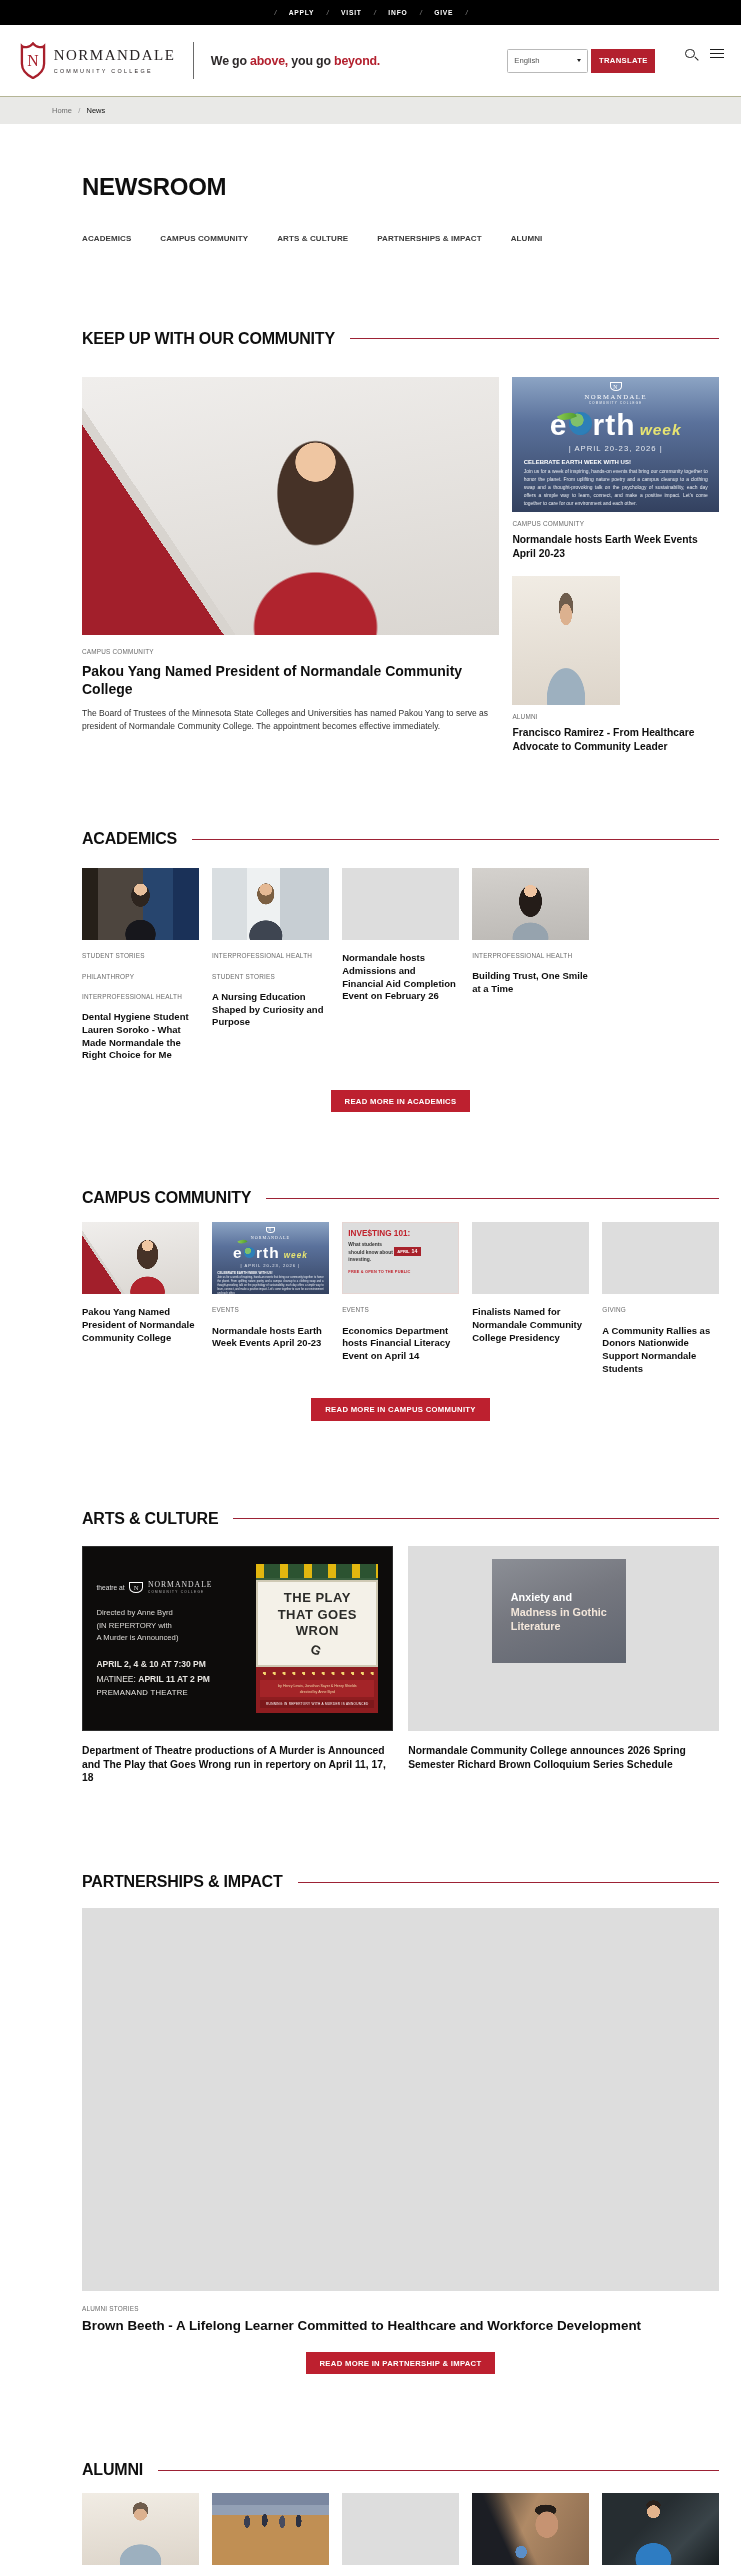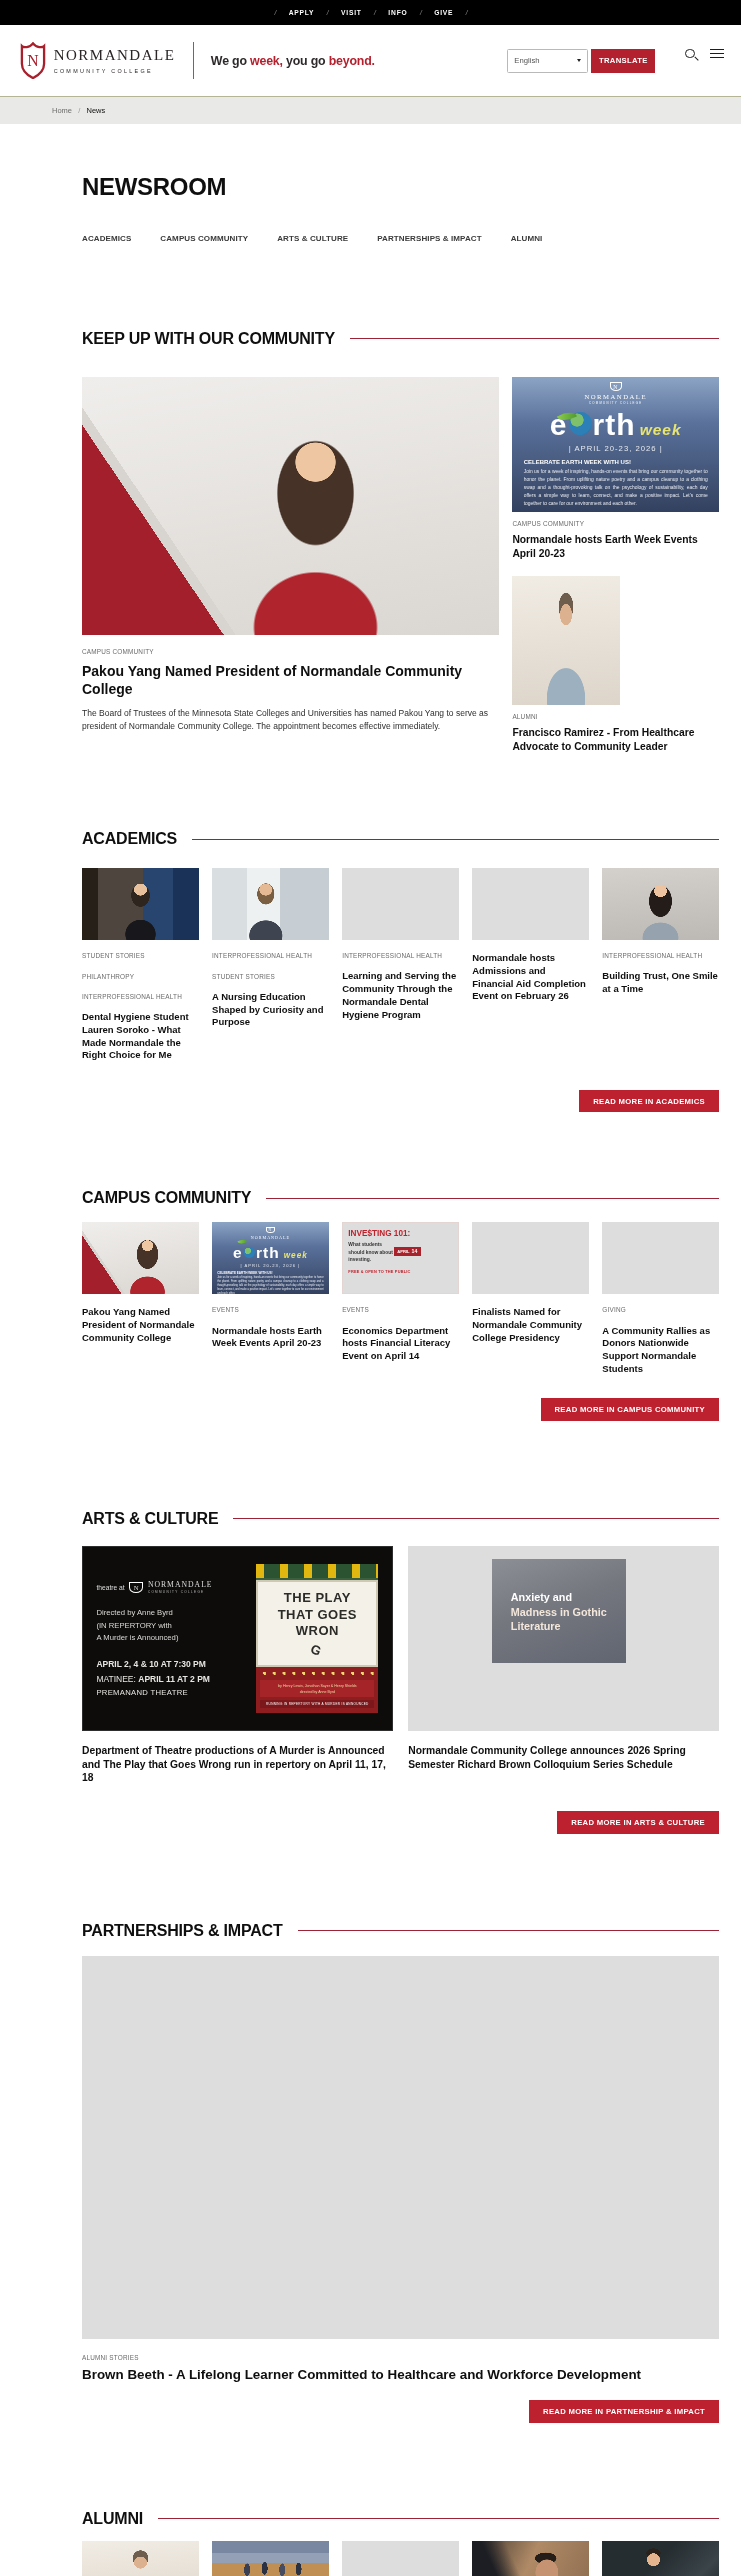--- a/index.html
+++ b/index.html
@@ -37,21 +37,21 @@
   .wrap{margin:0 23px 0 82px}
   .page-title{margin-top:49px;font-size:24px;font-weight:700;letter-spacing:-0.3px;color:#0f0f0f}
   .page-nav{margin-top:33px;display:flex;gap:29px}
   .page-nav a{font-size:8px;font-weight:700;color:#3a3a3a;letter-spacing:0.1px}
 
   .sec-head{display:flex;align-items:center;gap:15px}
   .sec-head h2{font-size:16px;font-weight:700;color:#0f0f0f;white-space:nowrap;letter-spacing:-0.2px}
   .sec-head .rule{flex:1;height:1px;background:#9d2235}
 
   .cat{font-size:6.4px;color:#6a6a6a;letter-spacing:0.2px}
-  .btn-row{text-align:right}
+  .btn-row{text-align:center}
   .btn{display:inline-block;background:#bd202f;color:#fff;font-weight:700;font-size:7.7px;letter-spacing:0.3px;padding:6.7px 14px;cursor:pointer}
 
   
   .feat-grid{display:flex;gap:13.4px;margin-top:29px}
   .feat-main{width:417px}
   .img{background:#ddd;position:relative;overflow:hidden}
   .img-lg{height:258px}
   .feat-main .cat{margin-top:13.4px}
   .feat-title{font-size:14px;font-weight:700;line-height:1.3;margin-top:7.2px;color:#0f0f0f}
   .excerpt{font-size:8.5px;line-height:1.55;margin-top:8.2px;color:#2e2e2e}
@@ -281,21 +281,21 @@
     <svg width="28" height="37" viewBox="0 0 60 80">
       <path d="M30 3 C37 13 51 12 54 9 L54 47 C54 63 40 73 30 78 C20 73 6 63 6 47 L6 9 C9 12 23 13 30 3 Z" fill="none" stroke="#a8202c" stroke-width="5"></path>
       <text x="30" y="52" font-size="34" fill="#a8202c" text-anchor="middle" font-family="Liberation Serif, serif">N</text>
     </svg>
     <span class="logo-text">
       <span class="name" style="text-transform:uppercase">Normandale</span>
       <span class="sub" style="display:block">COMMUNITY COLLEGE</span>
     </span>
   </a>
   <span class="hdr-div"></span>
-  <div class="tagline"><span>We go </span><span class="red">week,</span><span> you go </span><span class="red">beyond.</span></div>
+  <div class="tagline"><span>We go </span><span class="red">above,</span><span> you go </span><span class="red">beyond.</span></div>
   <div class="hdr-right">
     <div class="lang">
       <span>English</span>
       <span class="chev"></span>
     </div>
     <button class="translate">TRANSLATE</button>
     <span class="search-icon"></span>
     <span class="burger">
         <i></i>
         <i></i>
@@ -374,25 +374,20 @@
         <span class="cat">STUDENT STORIES</span>
         <span class="cat">PHILANTHROPY</span>
         <span class="cat">INTERPROFESSIONAL HEALTH</span>
         <h4>Dental Hygiene Student Lauren Soroko - What Made Normandale the Right Choice for Me</h4>
       </article>
       <article class="card">
         <div class="img ph-nursing"></div>
         <span class="cat">INTERPROFESSIONAL HEALTH</span>
         <span class="cat">STUDENT STORIES</span>
         <h4>A Nursing Education Shaped by Curiosity and Purpose</h4>
-      </article>
-      <article class="card">
-        <div class="img ph-dental"></div>
-        <span class="cat">INTERPROFESSIONAL HEALTH</span>
-        <h4>Learning and Serving the Community Through the Normandale Dental Hygiene Program</h4>
       </article>
       <article class="card">
         <div class="img ph-admissions"></div>
         <h4>Normandale hosts Admissions and Financial Aid Completion Event on February 26</h4>
       </article>
       <article class="card">
         <div class="img ph-trust"></div>
         <span class="cat">INTERPROFESSIONAL HEALTH</span>
         <h4>Building Trust, One Smile at a Time</h4>
       </article>
@@ -491,23 +486,20 @@
         <div class="img big-img colloq">
           <div class="c-screen">
             <span class="b1">Anxiety and</span>
             <span>Madness in Gothic</span>
             <span>Literature</span>
           </div>
         </div>
         <h4>Normandale Community College announces 2026 Spring Semester Richard Brown Colloquium Series Schedule</h4>
       </article>
     </div>
-    <div class="btn-row" style="margin-top:26px">
-      <a href="#" class="btn">READ MORE IN ARTS &amp; CULTURE</a>
-    </div>
   </section>
 
   <section id="sec-partnerships">
     <div class="sec-head" style="margin-top:88px">
       <h2>PARTNERSHIPS &amp; IMPACT</h2>
       <div class="rule"></div>
     </div>
     <div class="img wide-img ph-atrium"></div>
     <div class="cat pi-cat">ALUMNI STORIES</div>
     <h3 class="pi-title">Brown Beeth - A Lifelong Learner Committed to Healthcare and Workforce Development</h3>

